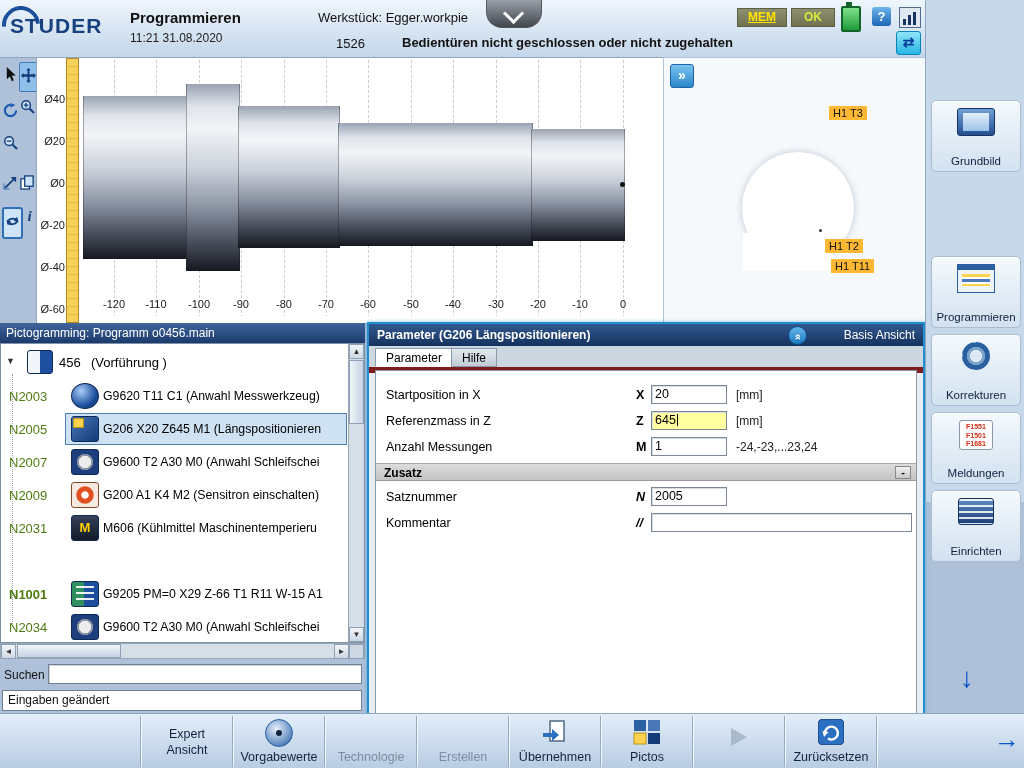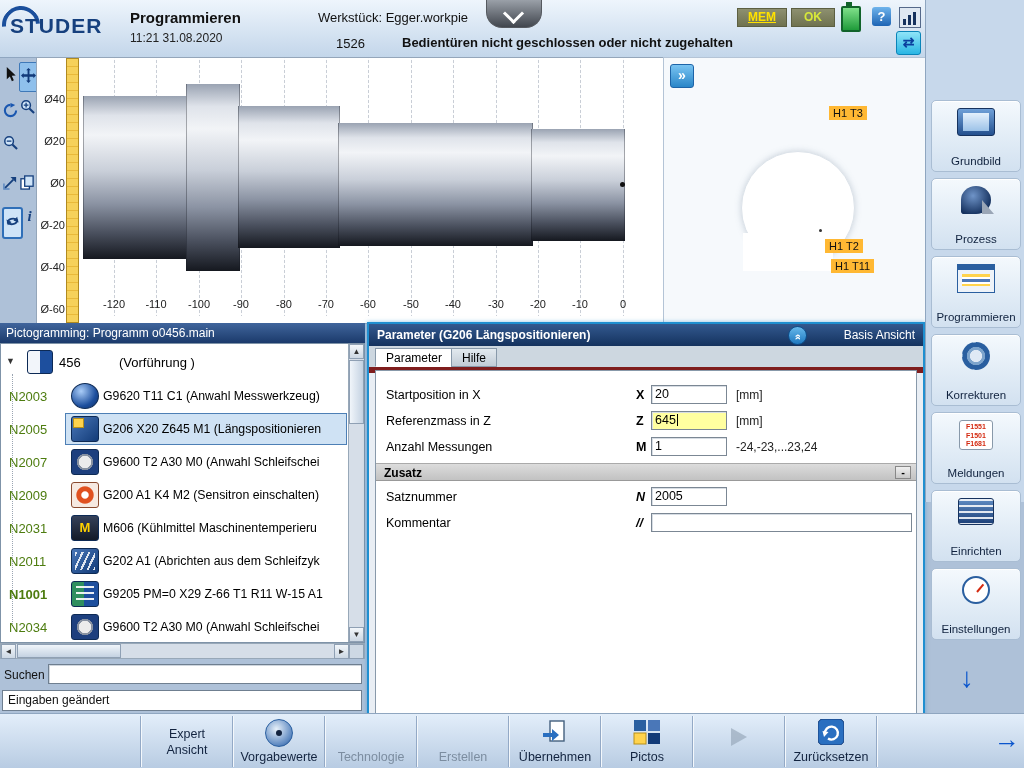--- a/index.html
+++ b/index.html
@@ -84,21 +84,21 @@
   .ric-wheel{background:radial-gradient(circle,#ececec 0 34%,#8892a2 35% 46%,#1d3f7e 47%);}
   .ric-sensor{background:radial-gradient(circle,#fff 0 18%,#e05020 24% 46%,#f6e9e2 52%);border-color:#8a4a30;}
   .ric-m{background:linear-gradient(#35415a,#131a28);color:#ffd200;font-weight:bold;font-size:13px;text-align:center;line-height:23px;}
   .ric-dress{background:linear-gradient(135deg,#4a77b8,#123b78),0 0;}
   .ric-dress::after{content:"";position:absolute;inset:3px;background:repeating-linear-gradient(115deg,rgba(255,255,255,.85) 0 2px,transparent 2px 6px);}
   .ric-cycle{background:linear-gradient(90deg,#2f8f5f 0 45%,#1d4f9e 45%);}
   .ric-cycle::after{content:"";position:absolute;inset:4px;background:repeating-linear-gradient(to bottom,rgba(255,255,255,.9) 0 2px,transparent 2px 6px);}
   .ric-root{left:26px;width:24px;height:22px;background:linear-gradient(90deg,#f2f5fa 0 48%,#1d4f9e 48%);}
   .exp{position:absolute;left:5px;top:9px;font-size:9px;color:#333;}
   .rootnum{position:absolute;left:58px;top:8px;font-size:13px;color:#000;}
-  .rootname{position:absolute;left:90px;top:8px;font-size:13px;color:#000;margin-left:28px;}
+  .rootname{position:absolute;left:90px;top:8px;font-size:13px;color:#000;}
   
   .vsb{position:absolute;right:0;top:0;width:15px;height:298px;background:#d6dee8;border-left:1px solid #98a8b8;}
   .sbb{position:absolute;width:15px;height:15px;background:linear-gradient(#f2f6fa,#cdd8e4);border:1px solid #8fa0b4;
     box-sizing:border-box;font-size:8px;text-align:center;line-height:13px;color:#333;}
   .vsb .up{top:0;} .vsb .dn{bottom:0;}
   .vsb .thumb{position:absolute;top:16px;left:0;width:15px;height:64px;background:linear-gradient(90deg,#f0f5fa,#c4d2e2);
     border:1px solid #8fa0b4;box-sizing:border-box;}
   .hsb{position:absolute;left:0;top:643px;width:365px;height:16px;background:#d6dee8;border:1px solid #98a8b8;box-sizing:border-box;}
   .hsb .lt{left:0;top:0;} .hsb .rt{right:15px;top:0;} .hsb .cnr{right:0;top:0;background:#cdd8e4;}
   .hsb .thumb{position:absolute;left:16px;top:0;width:104px;height:14px;background:linear-gradient(#f0f5fa,#c4d2e2);border:1px solid #8fa0b4;box-sizing:border-box;}
@@ -346,25 +346,20 @@
       <span class="ric ric-sensor"></span>
       <span class="ptx">G200  A1 K4 M2  (Sensitron einschalten)</span>
     </div>
 
     <div class="prow" style="top:168px">
       <span class="pn">N2031</span>
       <span class="ric ric-m">M</span>
       <span class="ptx">M606  (Kühlmittel Maschinentemperieru</span>
     </div>
 
-    <div class="prow" style="top:201px">
-      <span class="pn">N2011</span>
-      <span class="ric ric-dress"></span>
-      <span class="ptx">G202  A1  (Abrichten aus dem Schleifzyk</span>
-    </div>
 
     <div class="prow bold" style="top:234px">
       <span class="pn">N1001</span>
       <span class="ric ric-cycle"></span>
       <span class="ptx">G9205  PM=0 X29 Z-66 T1 R11 W-15 A1</span>
     </div>
 
     <div class="prow" style="top:267px">
       <span class="pn">N2034</span>
       <span class="ric ric-wheel"></span>
@@ -432,48 +427,40 @@
 
     <div class="p-footer">
       <span>Min: -2440</span><span>Max: 2440</span>
     </div>
   </div>
 
   <div class="side">
     <div class="sbtn" style="top:100px">
       <div class="sic ic-monitor"></div>
       <div class="lbl">Grundbild</div>
-    </div>
-    <div class="sbtn" style="top:178px">
-      <div class="sic ic-process"></div>
-      <div class="lbl">Prozess</div>
     </div>
     <div class="sbtn" style="top:256px">
       <div class="sic ic-window"></div>
       <div class="lbl">Programmieren</div>
     </div>
     <div class="sbtn" style="top:334px">
       <div class="sic ic-gear"></div>
       <div class="lbl">Korrekturen</div>
     </div>
     <div class="sbtn" style="top:412px">
       <div class="sic ic-msg">
         <div>F1551</div>
         <div>F1501</div>
         <div>F1681</div>
       </div>
       <div class="lbl">Meldungen</div>
     </div>
     <div class="sbtn" style="top:490px">
       <div class="sic ic-setup"></div>
       <div class="lbl">Einrichten</div>
-    </div>
-    <div class="sbtn" style="top:568px">
-      <div class="sic ic-gauge"></div>
-      <div class="lbl">Einstellungen</div>
     </div>
     <div class="side-down">↓</div>
   </div>
 
   <div class="bottom">
     <div class="sep" style="left:140px"></div>
       <div class="sep" style="left:232px"></div>
     <div class="sep" style="left:324px"></div>
       <div class="sep" style="left:416px"></div>
     <div class="sep" style="left:508px"></div>

